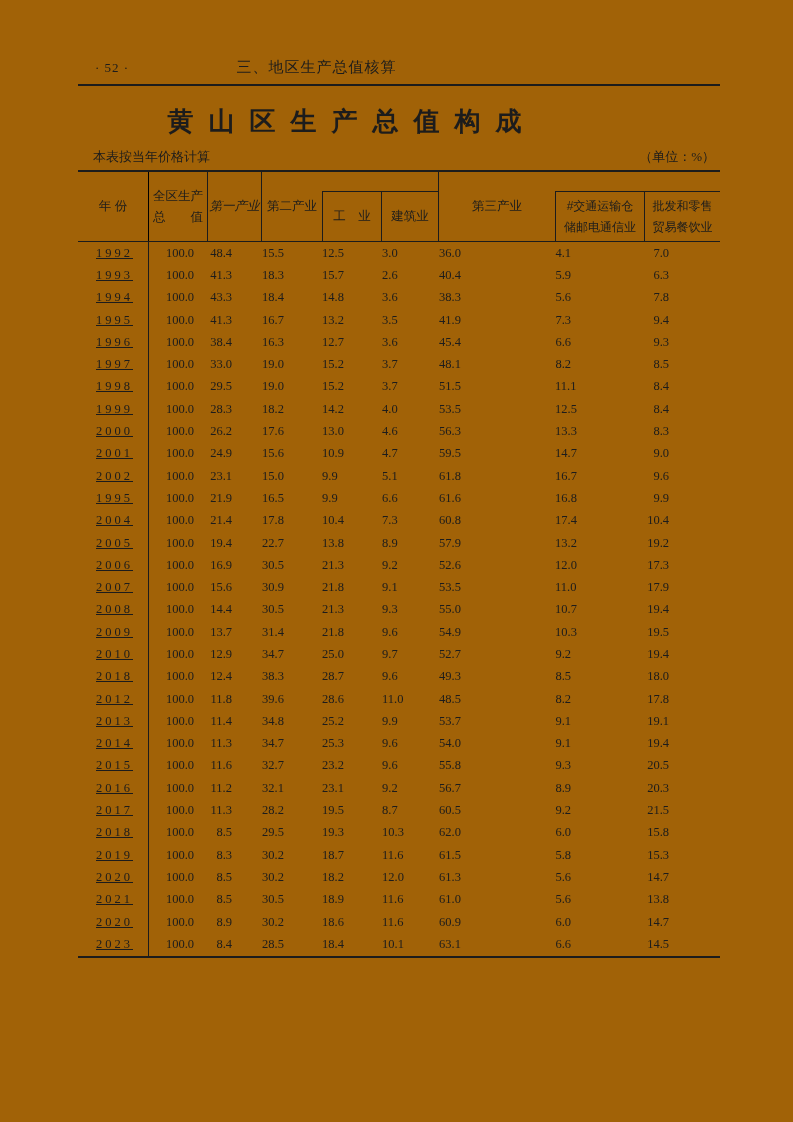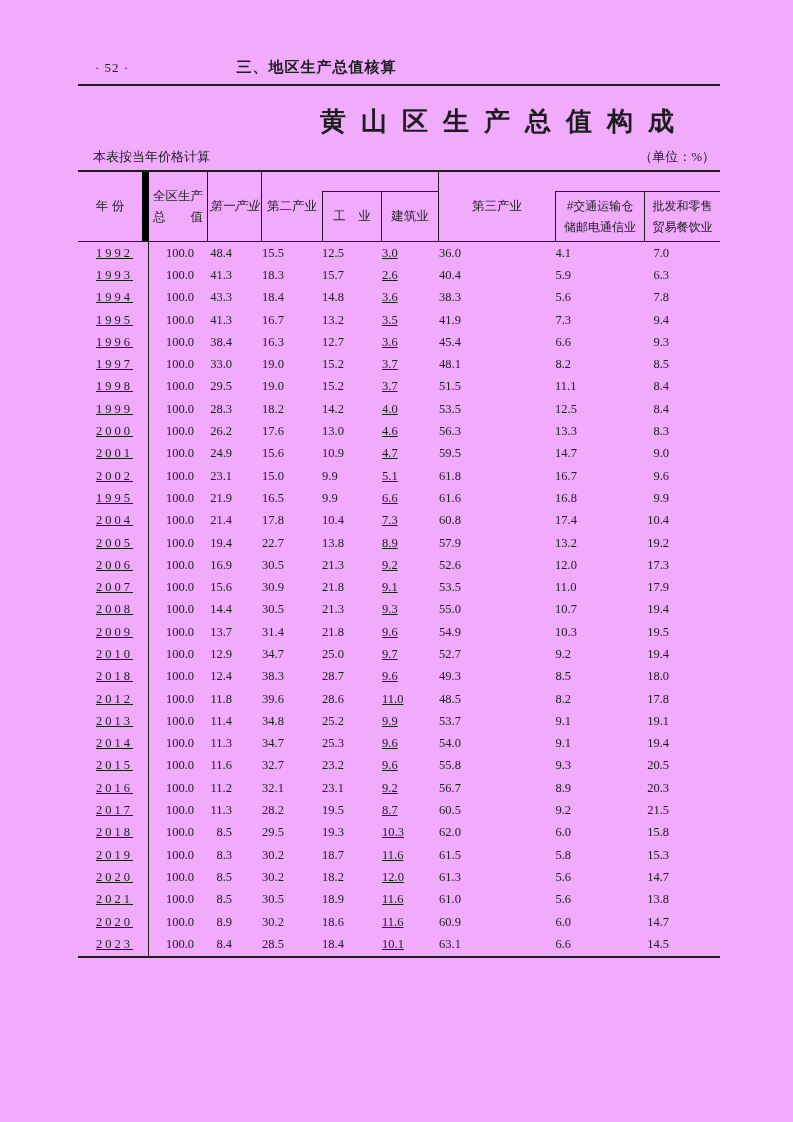--- a/index.html
+++ b/index.html
@@ -1,44 +1,44 @@
 <!DOCTYPE html>
 <html lang="zh"><head>
 <meta charset="utf-8">
 <style>
   * { box-sizing: border-box; margin: 0; padding: 0; }
   html,body { background:#888; }
   .page {
     position: relative;
     width: 793px; height: 1122px;
     margin: 0 auto;
-    background: #f0abfc;
+    background: #a16207;
     color: #1c1c1c;
     font-family: "Liberation Serif", "DejaVu Serif", serif;
     overflow: hidden;
   }
   
   .page-num {
     position: absolute; left: 95px; top: 60px;
     font-size: 13px; letter-spacing: 1px;
   }
   .section-header {
     position: absolute; left: 0; top: 58px; width: 633px;
     text-align: center;
     font-family: "Liberation Sans", "DejaVu Sans", sans-serif;
-    font-weight: bold; font-size: 15px; letter-spacing: 1px;
+    font-weight: normal; font-size: 15px; letter-spacing: 1px;
   }
   .head-rule {
     position: absolute; left: 78px; top: 84px;
     width: 642px; height: 2px; background: #1c1c1c;
   }
   
   .doc-title {
     position: absolute; left: 0; top: 104px; width: 689px;
-    text-align: right;
+    text-align: center;
     font-weight: bold; font-size: 26px;
     letter-spacing: 15px; text-indent: 15px;
   }
   .calc-note {
     position: absolute; left: 93px; top: 148px;
     font-size: 13px;
   }
   .unit-note {
     position: absolute; right: 78px; top: 148px;
     font-size: 13px;
@@ -53,21 +53,21 @@
     border-top: 2px solid #1c1c1c;
     border-bottom: 1.5px solid #1c1c1c;
     font-family: "Liberation Sans", "DejaVu Sans", sans-serif;
     font-size: 12.5px;
   }
   .thead .hc {
     display: flex; flex-direction: column;
     align-items: center; justify-content: center;
     line-height: 21px; text-align: center;
   }
-  .h-year        { grid-area: 1 / 1 / 3 / 2; border-right: 7px solid #000000; }
+  .h-year        { grid-area: 1 / 1 / 3 / 2; border-right: 1px solid #000000; }
   .h-gdp         { grid-area: 1 / 2 / 3 / 3; border-right: 1px solid #1c1c1c; }
   .h-primary     { grid-area: 1 / 3 / 3 / 4; border-right: 1px solid #1c1c1c; font-style: italic; }
   .h-secondary   { grid-area: 1 / 4 / 3 / 5; }
   .h-strip1      { grid-area: 1 / 5 / 2 / 7; border-bottom: 1px solid #1c1c1c; border-right: 1px solid #1c1c1c; }
   .h-industry    { grid-area: 2 / 5 / 3 / 6; border-left: 1px solid #1c1c1c; border-right: 1px solid #1c1c1c; }
   .h-construct   { grid-area: 2 / 6 / 3 / 7; border-right: 1px solid #1c1c1c; }
   .h-tertiary    { grid-area: 1 / 7 / 3 / 8; }
   .h-strip2      { grid-area: 1 / 8 / 2 / 10; border-bottom: 1px solid #1c1c1c; }
   .h-transport   { grid-area: 2 / 8 / 3 / 9; border-left: 1px solid #1c1c1c; border-right: 1px solid #1c1c1c; font-size: 12px; line-height: 20px; }
   .h-wholesale   { grid-area: 2 / 9 / 3 / 10; font-size: 12px; line-height: 20px; }
@@ -86,21 +86,21 @@
   .trow .c-year {
     text-align: center; letter-spacing: 3px; text-indent: 3px;
     border-right: 1px solid #1c1c1c;
     height: 100%; display: flex; align-items: center; justify-content: center; text-decoration: underline;
   }
   .trow .val { text-align: right; }
   .trow .v1 { padding-right: 14px; }
   .trow .v2 { padding-right: 30px; }
   .trow .v3 { padding-right: 43px; }
   .trow .v4 { padding-right: 53px; }
-  .trow .v5 { padding-right: 53px; text-decoration: underline; }
+  .trow .v5 { padding-right: 53px; }
   .trow .v6 { padding-right: 110px; }
   .trow .v7 { padding-right: 74px; }
   .trow .v8 { padding-right: 51px; }
   
   .footnote {
     position: absolute; left: 88px; top: 960px;
     width: 624px;
     font-size: 13.5px; line-height: 33px;
   }
   .footnote .note-line {

